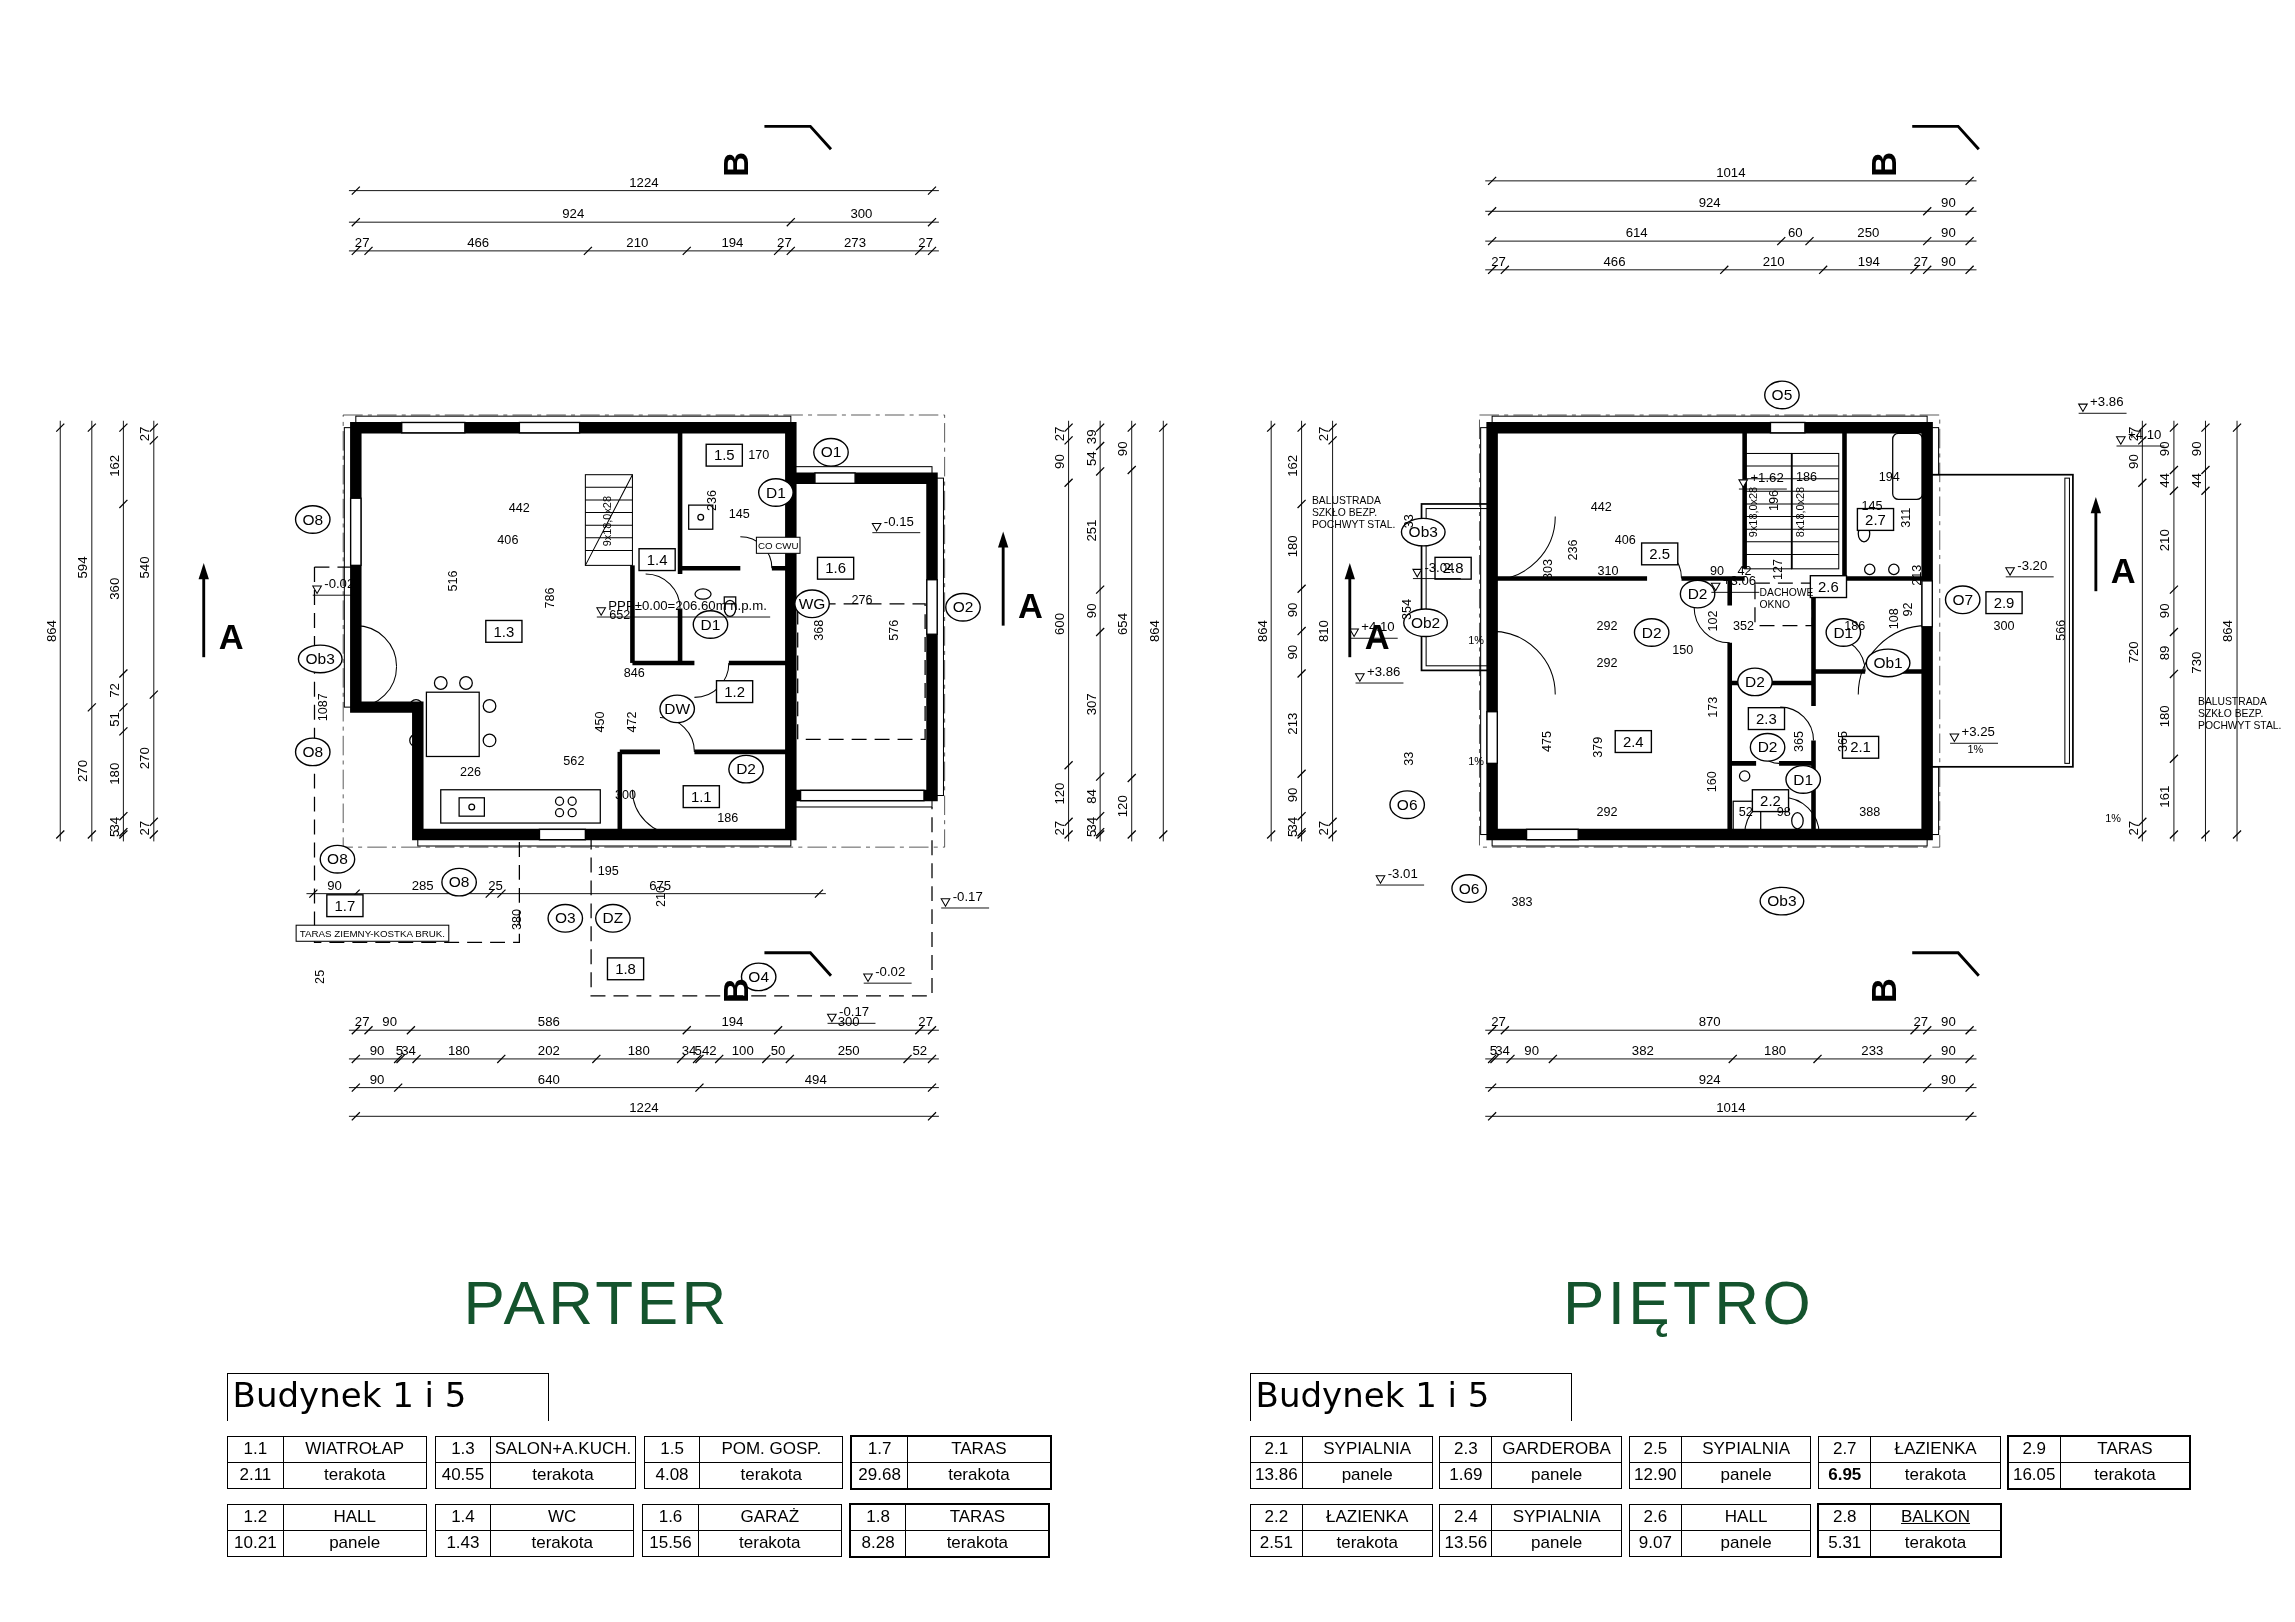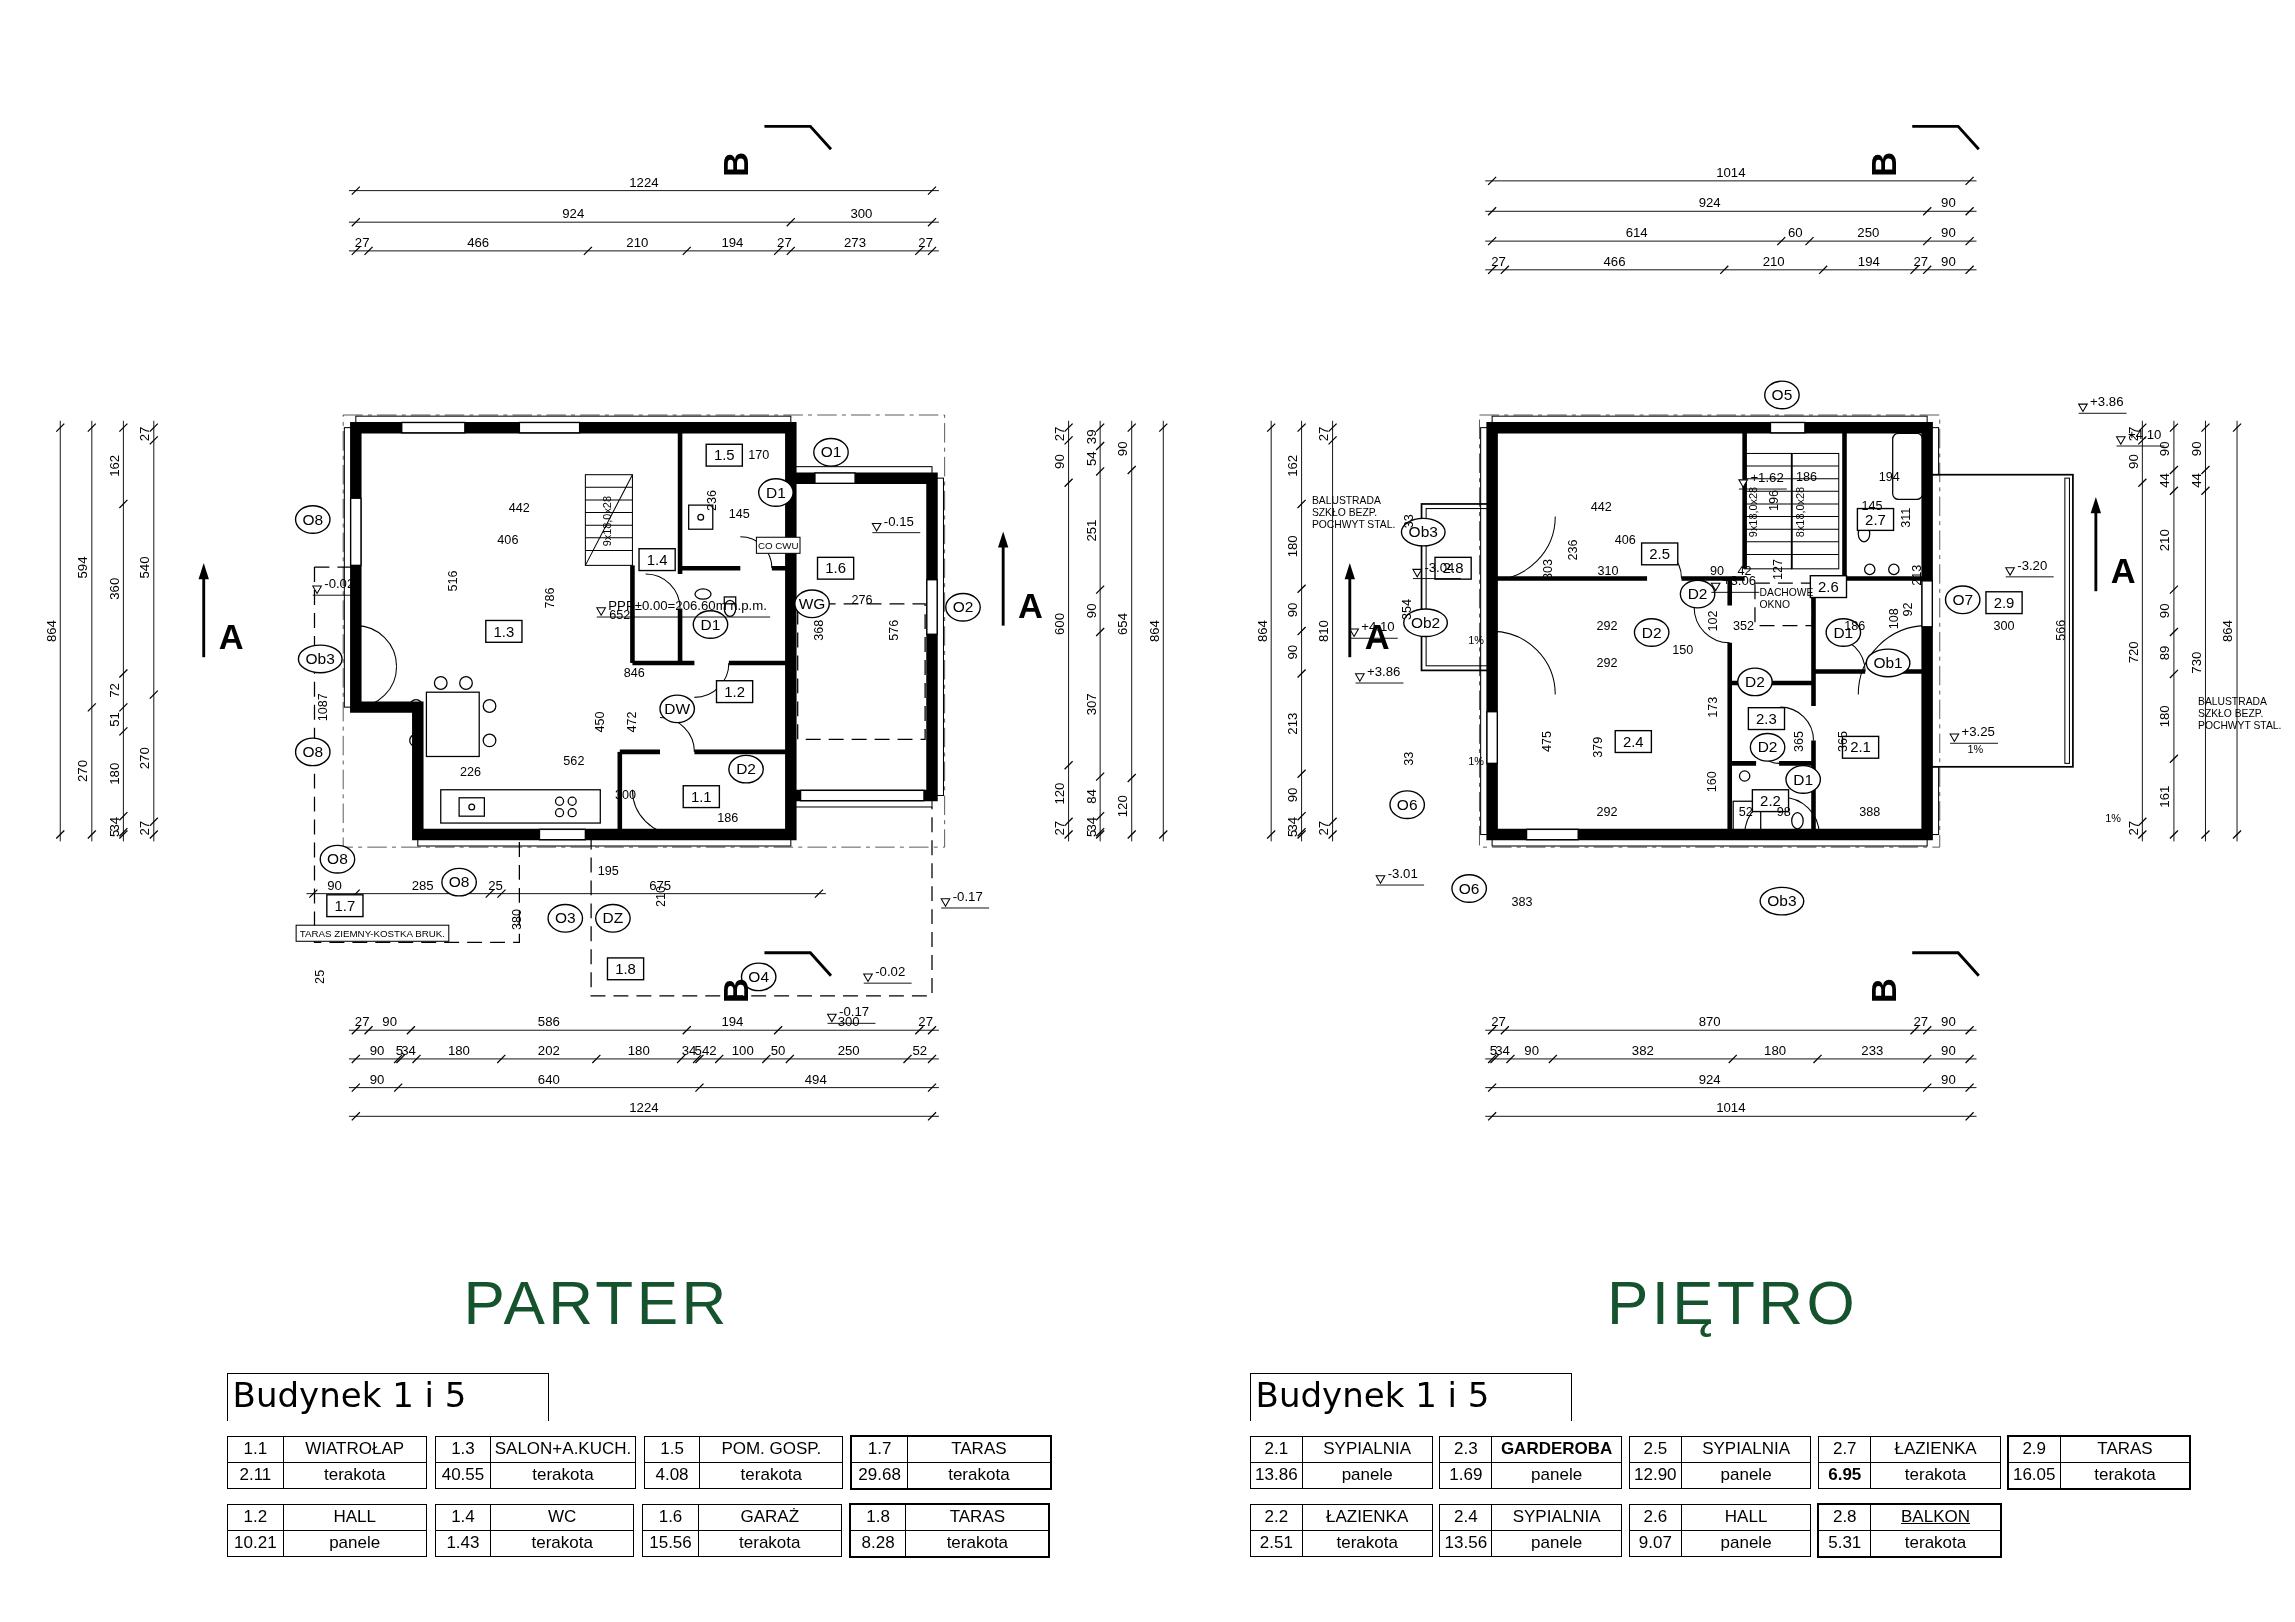--- a/index.html
+++ b/index.html
@@ -931,21 +931,21 @@
         <text x="3304" y="286" font-size="60" font-weight="bold" text-anchor="middle" transform="rotate(-90 3304 286)">B</text>
       </g>
       <g>
         <path d="M3332,1660 L3412,1660 L3448,1700" stroke="#000" stroke-width="5" fill="none"></path>
         <text x="3304" y="1726" font-size="60" font-weight="bold" text-anchor="middle" transform="rotate(-90 3304 1726)">B</text>
       </g>
     </g>
 </svg>
 
 <div class="title" style="left:367px;top:1267px">PARTER</div>
-<div class="title" style="left:1503px;top:1267px">PIĘTRO</div>
+<div class="title" style="left:1459px;top:1267px">PIĘTRO</div>
 
 <div class="legend" id="legend-left" style="left:227px;top:1373px"><div class="heading">Budynek 1 i 5</div><div class="lrow">
       <table class="mini">
         <tbody>
           <tr>
             <td class="id">1.1</td>
             <td class="nm">WIATROŁAP</td>
           </tr>
           <tr>
             <td class="id">2.11</td>
@@ -1049,21 +1049,21 @@
           <tr>
             <td class="id" style="width: 44px;">13.86</td>
             <td class="nm" style="width: 122px;">panele</td>
           </tr>
         </tbody>
       </table>
       <table class="mini" style="margin-right: 6.9px;">
         <tbody>
           <tr>
             <td class="id" style="width: 44px;">2.3</td>
-            <td class="nm" style="width: 122px; font-weight: bold;">GARDEROBA</td>
+            <td class="nm" style="width: 122px;">GARDEROBA</td>
           </tr>
           <tr>
             <td class="id" style="width: 44px;">1.69</td>
             <td class="nm" style="width: 122px;">panele</td>
           </tr>
         </tbody>
       </table>
       <table class="mini" style="margin-right: 6.9px;">
         <tbody>
           <tr>

